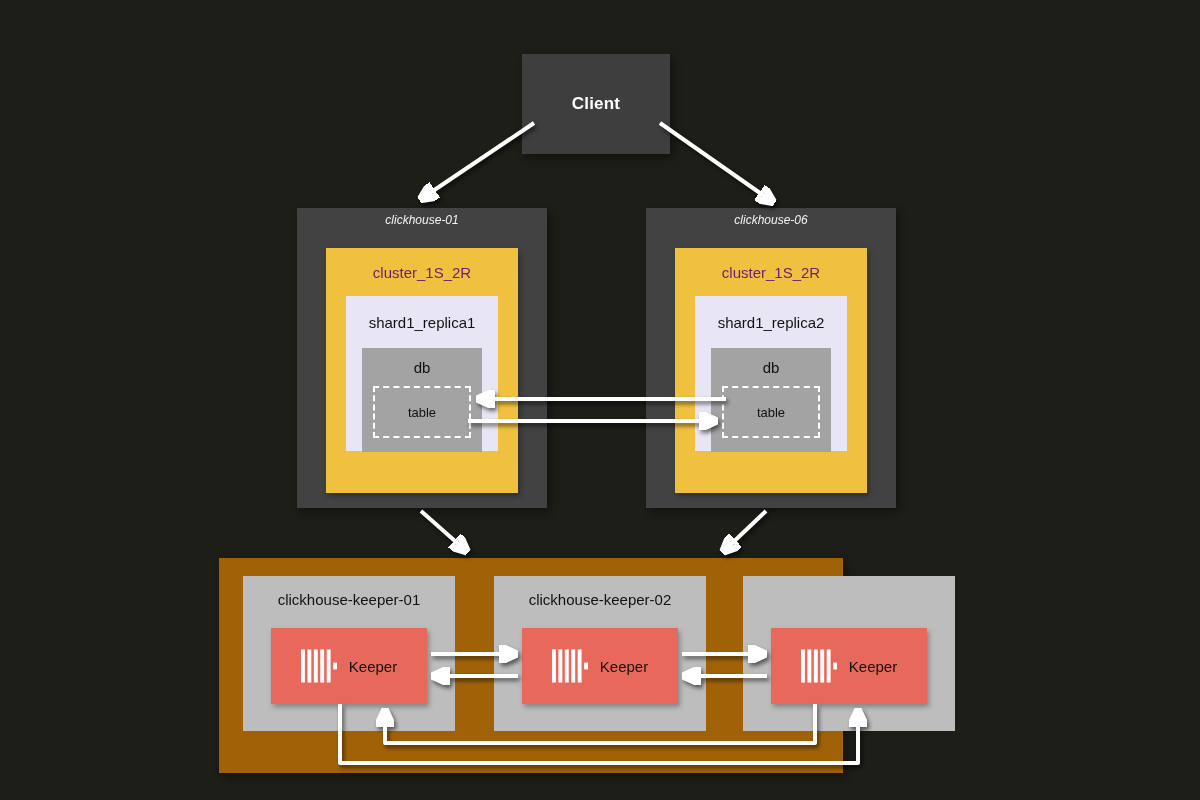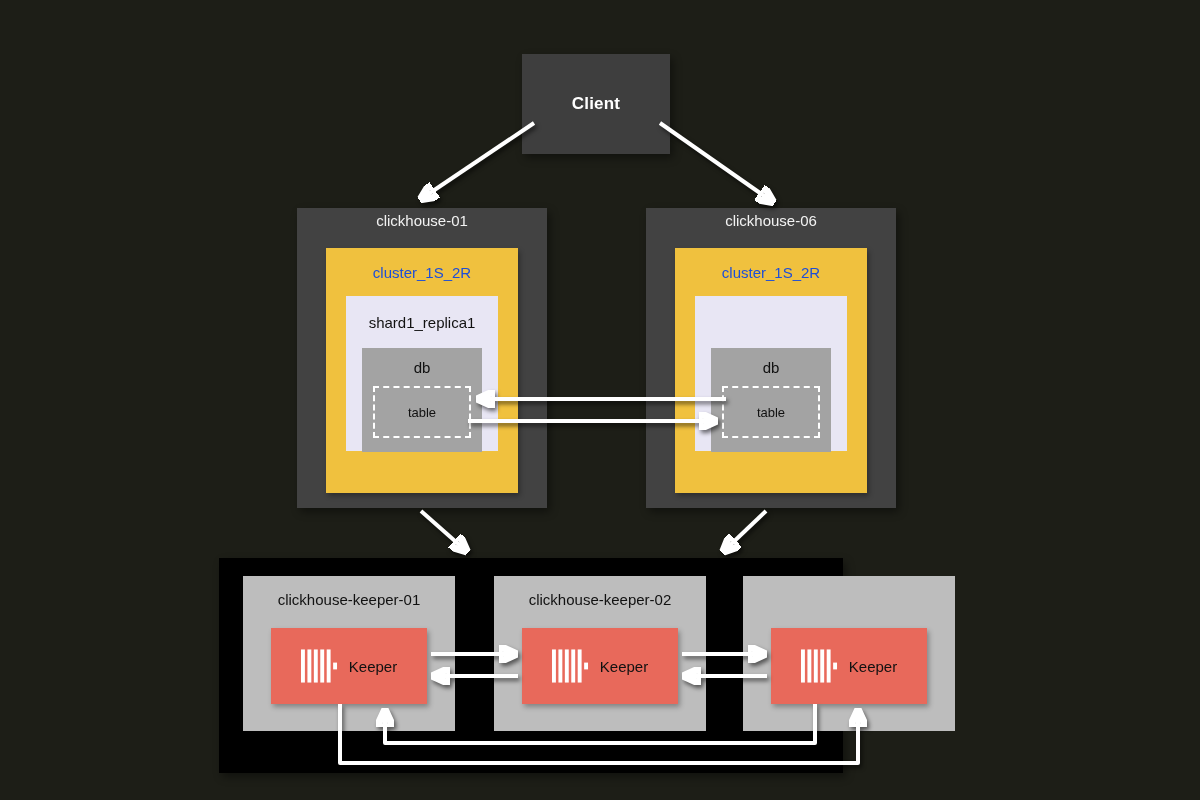--- a/index.html
+++ b/index.html
@@ -26,29 +26,29 @@
     color: #ffffff; font-weight: bold; font-size: 17px; letter-spacing: .2px; margin-top: 28px;
   }
 
   
   .ch-node {
     position: absolute; top: 208px; width: 250px; height: 300px;
     background: #424242; box-shadow: 3px 4px 8px rgba(0,0,0,0.4);
   }
   .node-title {
     height: 24px; display: flex; align-items: center; justify-content: center;
-    color: #f2f2f2; font-size: 15px;
+    color: #f2f2f2; font-size: 12px; font-style: italic;
   }
   .cluster {
     position: absolute; left: 29px; top: 40px; width: 192px; height: 245px;
     background: #f0c13e; box-shadow: 2px 3px 5px rgba(0,0,0,0.3);
   }
   .cluster-title {
     height: 48px; display: flex; align-items: center; justify-content: center;
-    color: #1d4ed8; font-size: 15px;
+    color: #701a75; font-size: 15px;
   }
   .replica {
     position: absolute; left: 20px; top: 48px; width: 152px; height: 155px;
     background: #e8e6f4;
   }
   .replica-title {
     height: 52px; display: flex; align-items: center; justify-content: center;
     color: #111111; font-size: 15px;
   }
   .db {
@@ -62,21 +62,21 @@
   .tbl {
     position: absolute; left: 11px; top: 38px; width: 98px; height: 52px;
     border: 2px dashed #ffffff;
     display: flex; align-items: center; justify-content: center;
     color: #111111; font-size: 13px;
   }
 
   
   .keeper-wrap {
     position: absolute; left: 219px; top: 558px; width: 624px; height: 215px;
-    background: #000000; box-shadow: 3px 4px 8px rgba(0,0,0,0.4);
+    background: #a16207; box-shadow: 3px 4px 8px rgba(0,0,0,0.4);
   }
   .keeper-node {
     position: absolute; top: 18px; width: 212px; height: 155px;
     background: #bdbdbd;
   }
   .keeper-title {
     height: 46px; display: flex; align-items: center; justify-content: center;
     color: #111111; font-size: 15px;
   }
   .keeper-red {
@@ -108,20 +108,21 @@
         </div>
       </div>
     </div>
   </div>
 
   <div class="ch-node" style="left:646px">
     <div class="node-title">clickhouse-06</div>
     <div class="cluster">
       <div class="cluster-title">cluster_1S_2R</div>
       <div class="replica">
+        <div class="replica-title">shard1_replica2</div>
         <div class="db">
           <div class="db-title">db</div>
           <div class="tbl">table</div>
         </div>
       </div>
     </div>
   </div>
 
   <div class="keeper-wrap">
 

